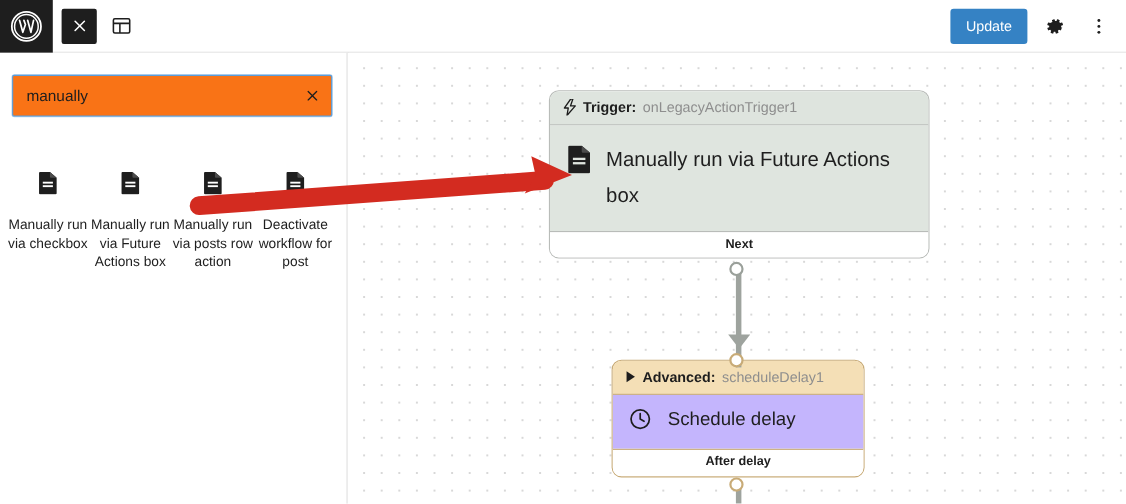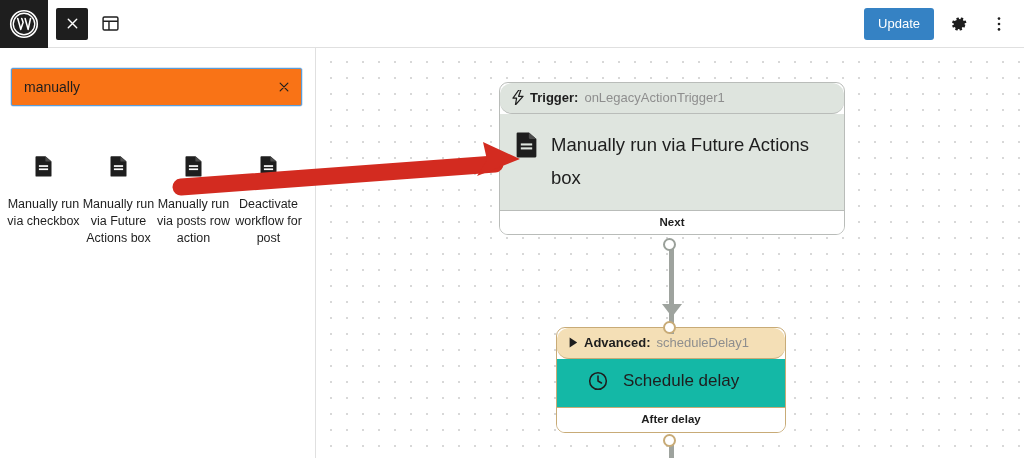--- a/index.html
+++ b/index.html
@@ -141,21 +141,20 @@
     border-radius: 9px;
     background: #ffffff;
     overflow: hidden;
   }
   .node-header {
     font-size: 13px;
     padding: 7px 12px 8px 12px;
     display: flex; align-items: center; gap: 6px;
     border-bottom: 1px solid #b9bcb9;
     white-space: nowrap;
-    border-radius: 12px;
   }
   .node-header .hdr-kind { font-weight: bold; color: #1d1d1d; }
   .node-header .hdr-id { color: #8e8e8e; }
   .node-body {
     display: flex; align-items: flex-start; gap: 14px;
     padding: 14px 16px 16px 16px;
   }
   .node-body .nb-icon { flex: 0 0 auto; padding-top: 4px; }
   .node-body .nb-title {
     font-size: 18.5px;
@@ -173,21 +172,21 @@
   }
 
   
   .node-trigger { left: 182px; top: 34px; width: 346px; }
   .node-trigger .node-header { background: #dee4de; }
   .node-trigger .node-body   { background: #dfe5df; }
 
   
   .node-advanced { left: 239px; top: 279px; width: 230px; border-color: #c8ab77; }
   .node-advanced .node-header { background: #f4dfb6; border-bottom-color: #c8ab77; }
-  .node-advanced .node-body   { background: #14b8a6; padding: 9px 14px 11px 30px; }
+  .node-advanced .node-body   { background: #c4b5fd; padding: 9px 14px 11px 14px; }
   .node-advanced .node-body .nb-title { font-size: 17px; line-height: 26px; }
   .node-advanced .node-body .nb-icon { padding-top: 2px; }
   .node-advanced .node-footer { border-top-color: #c8ab77; padding: 5px 0 7px 0; }
 
   
   .port {
     position: absolute;
     width: 13px; height: 13px;
     border-radius: 50%;
     background: #ffffff;

